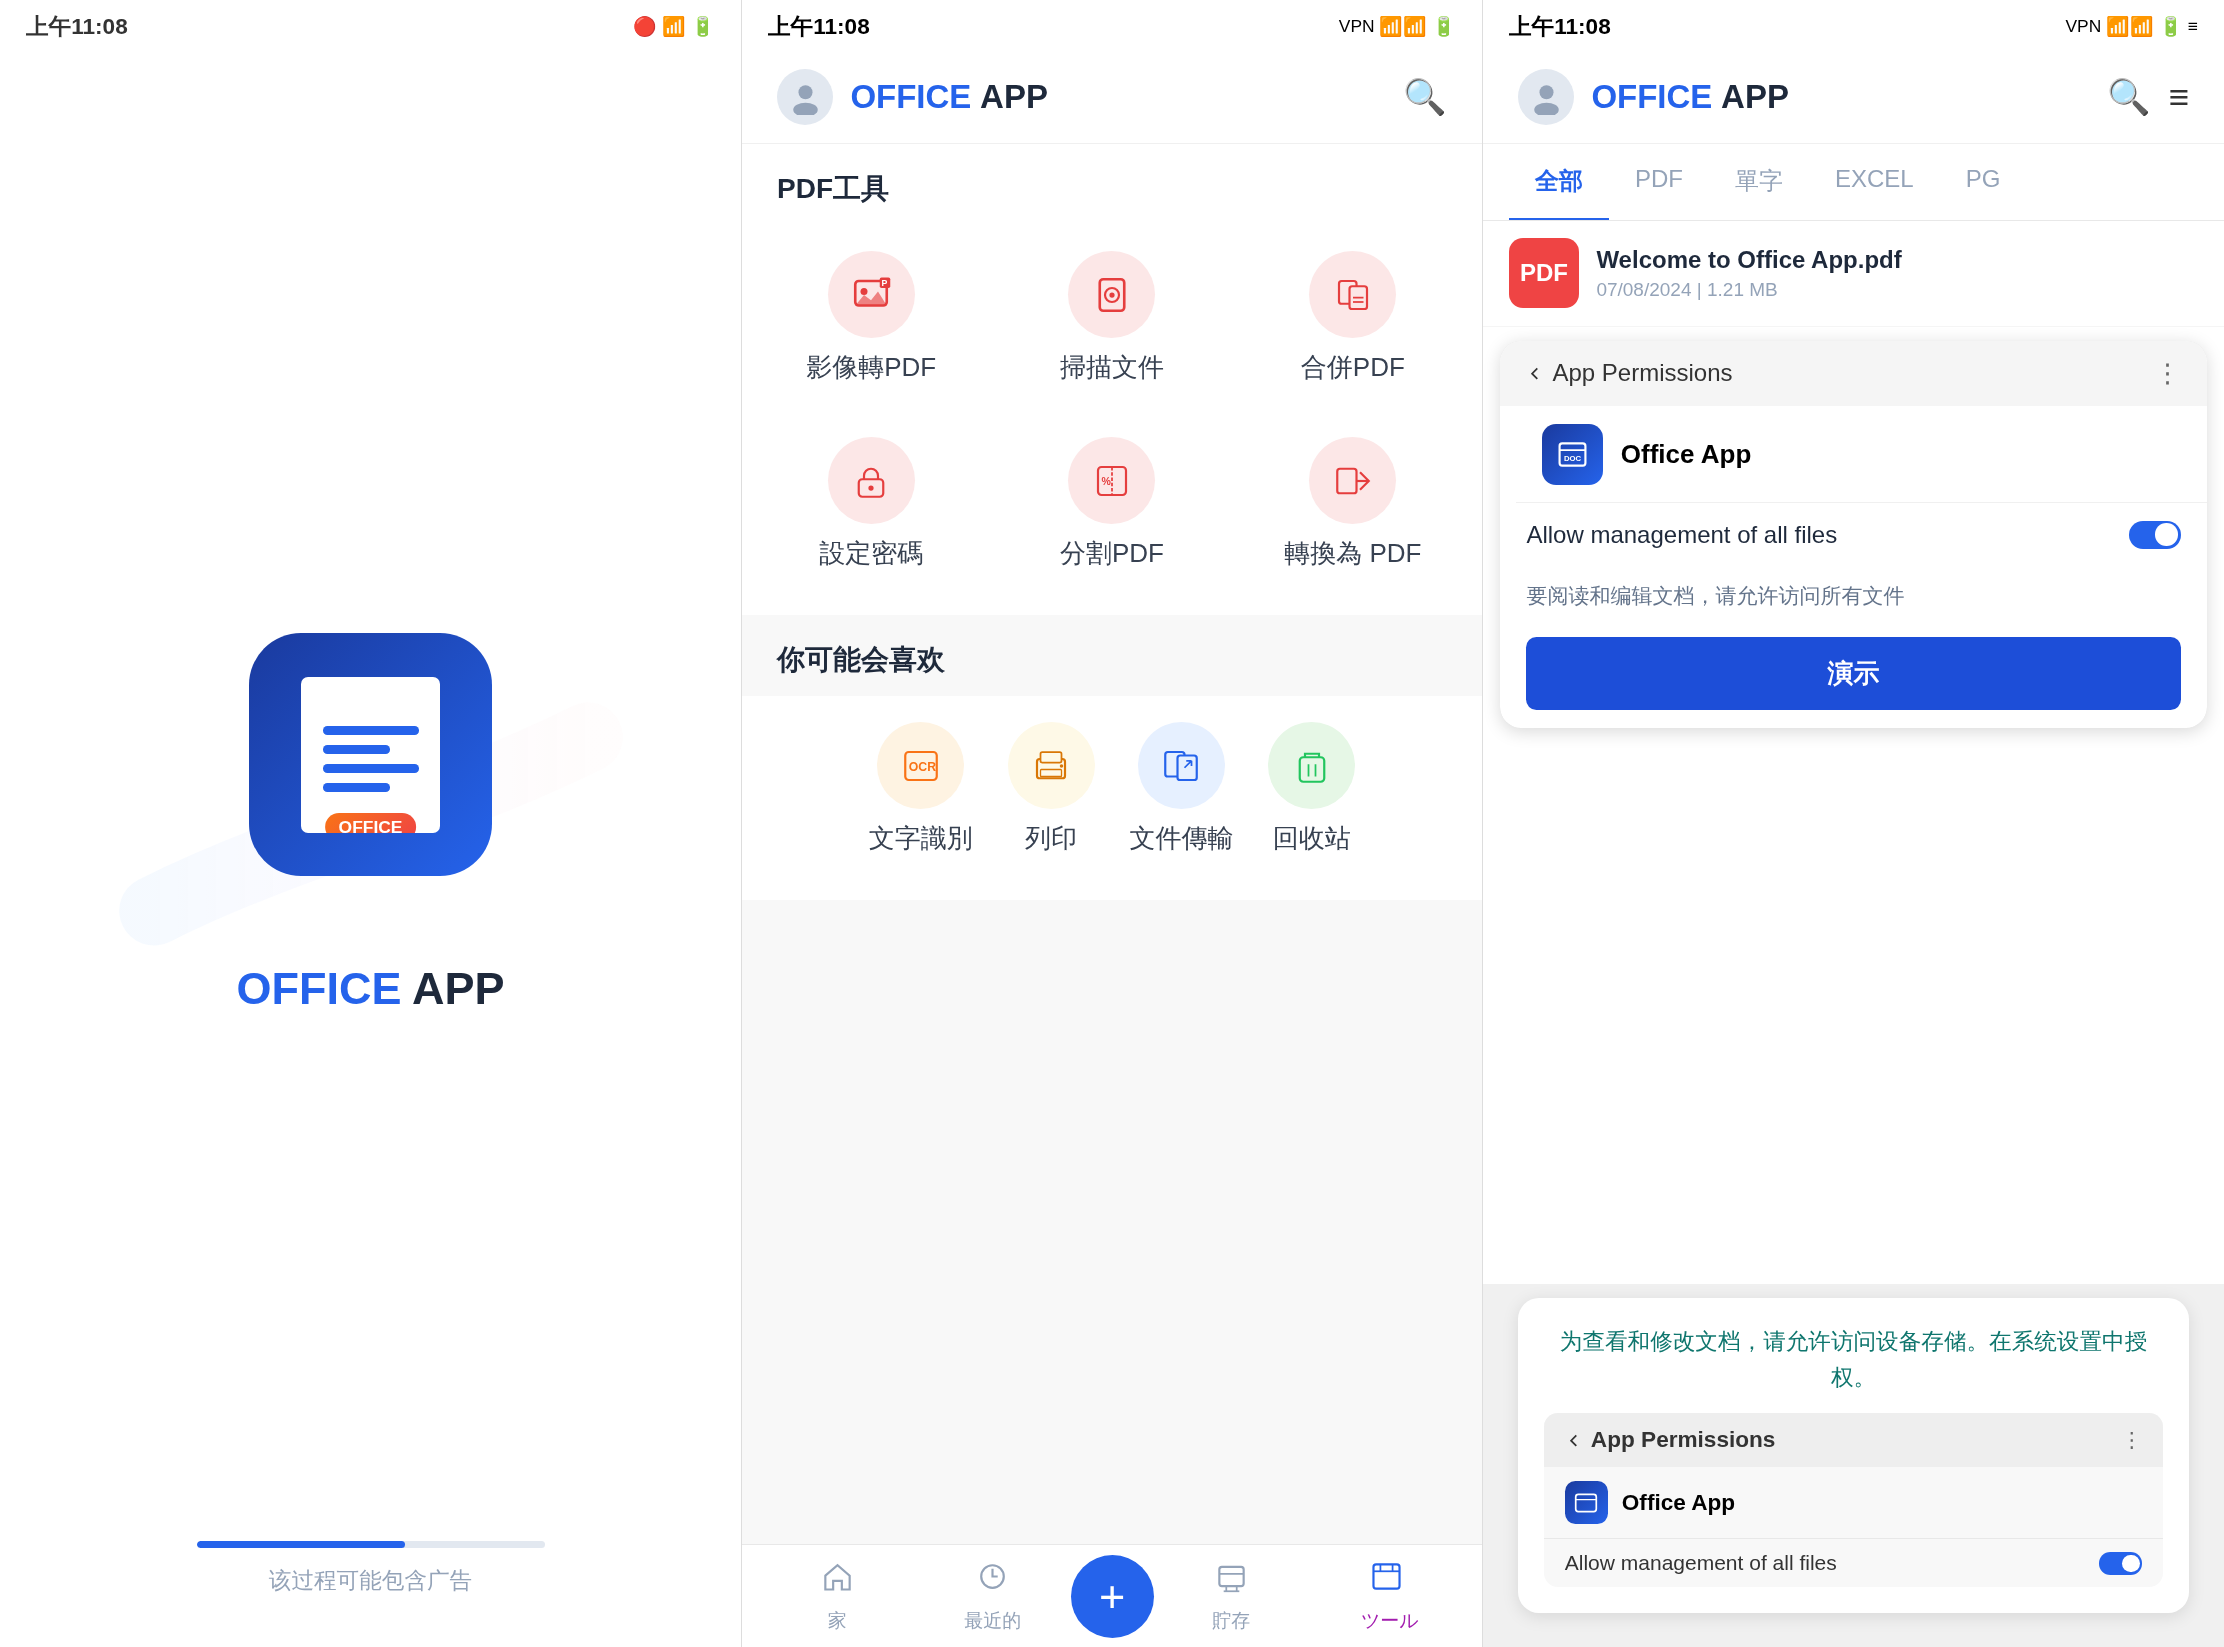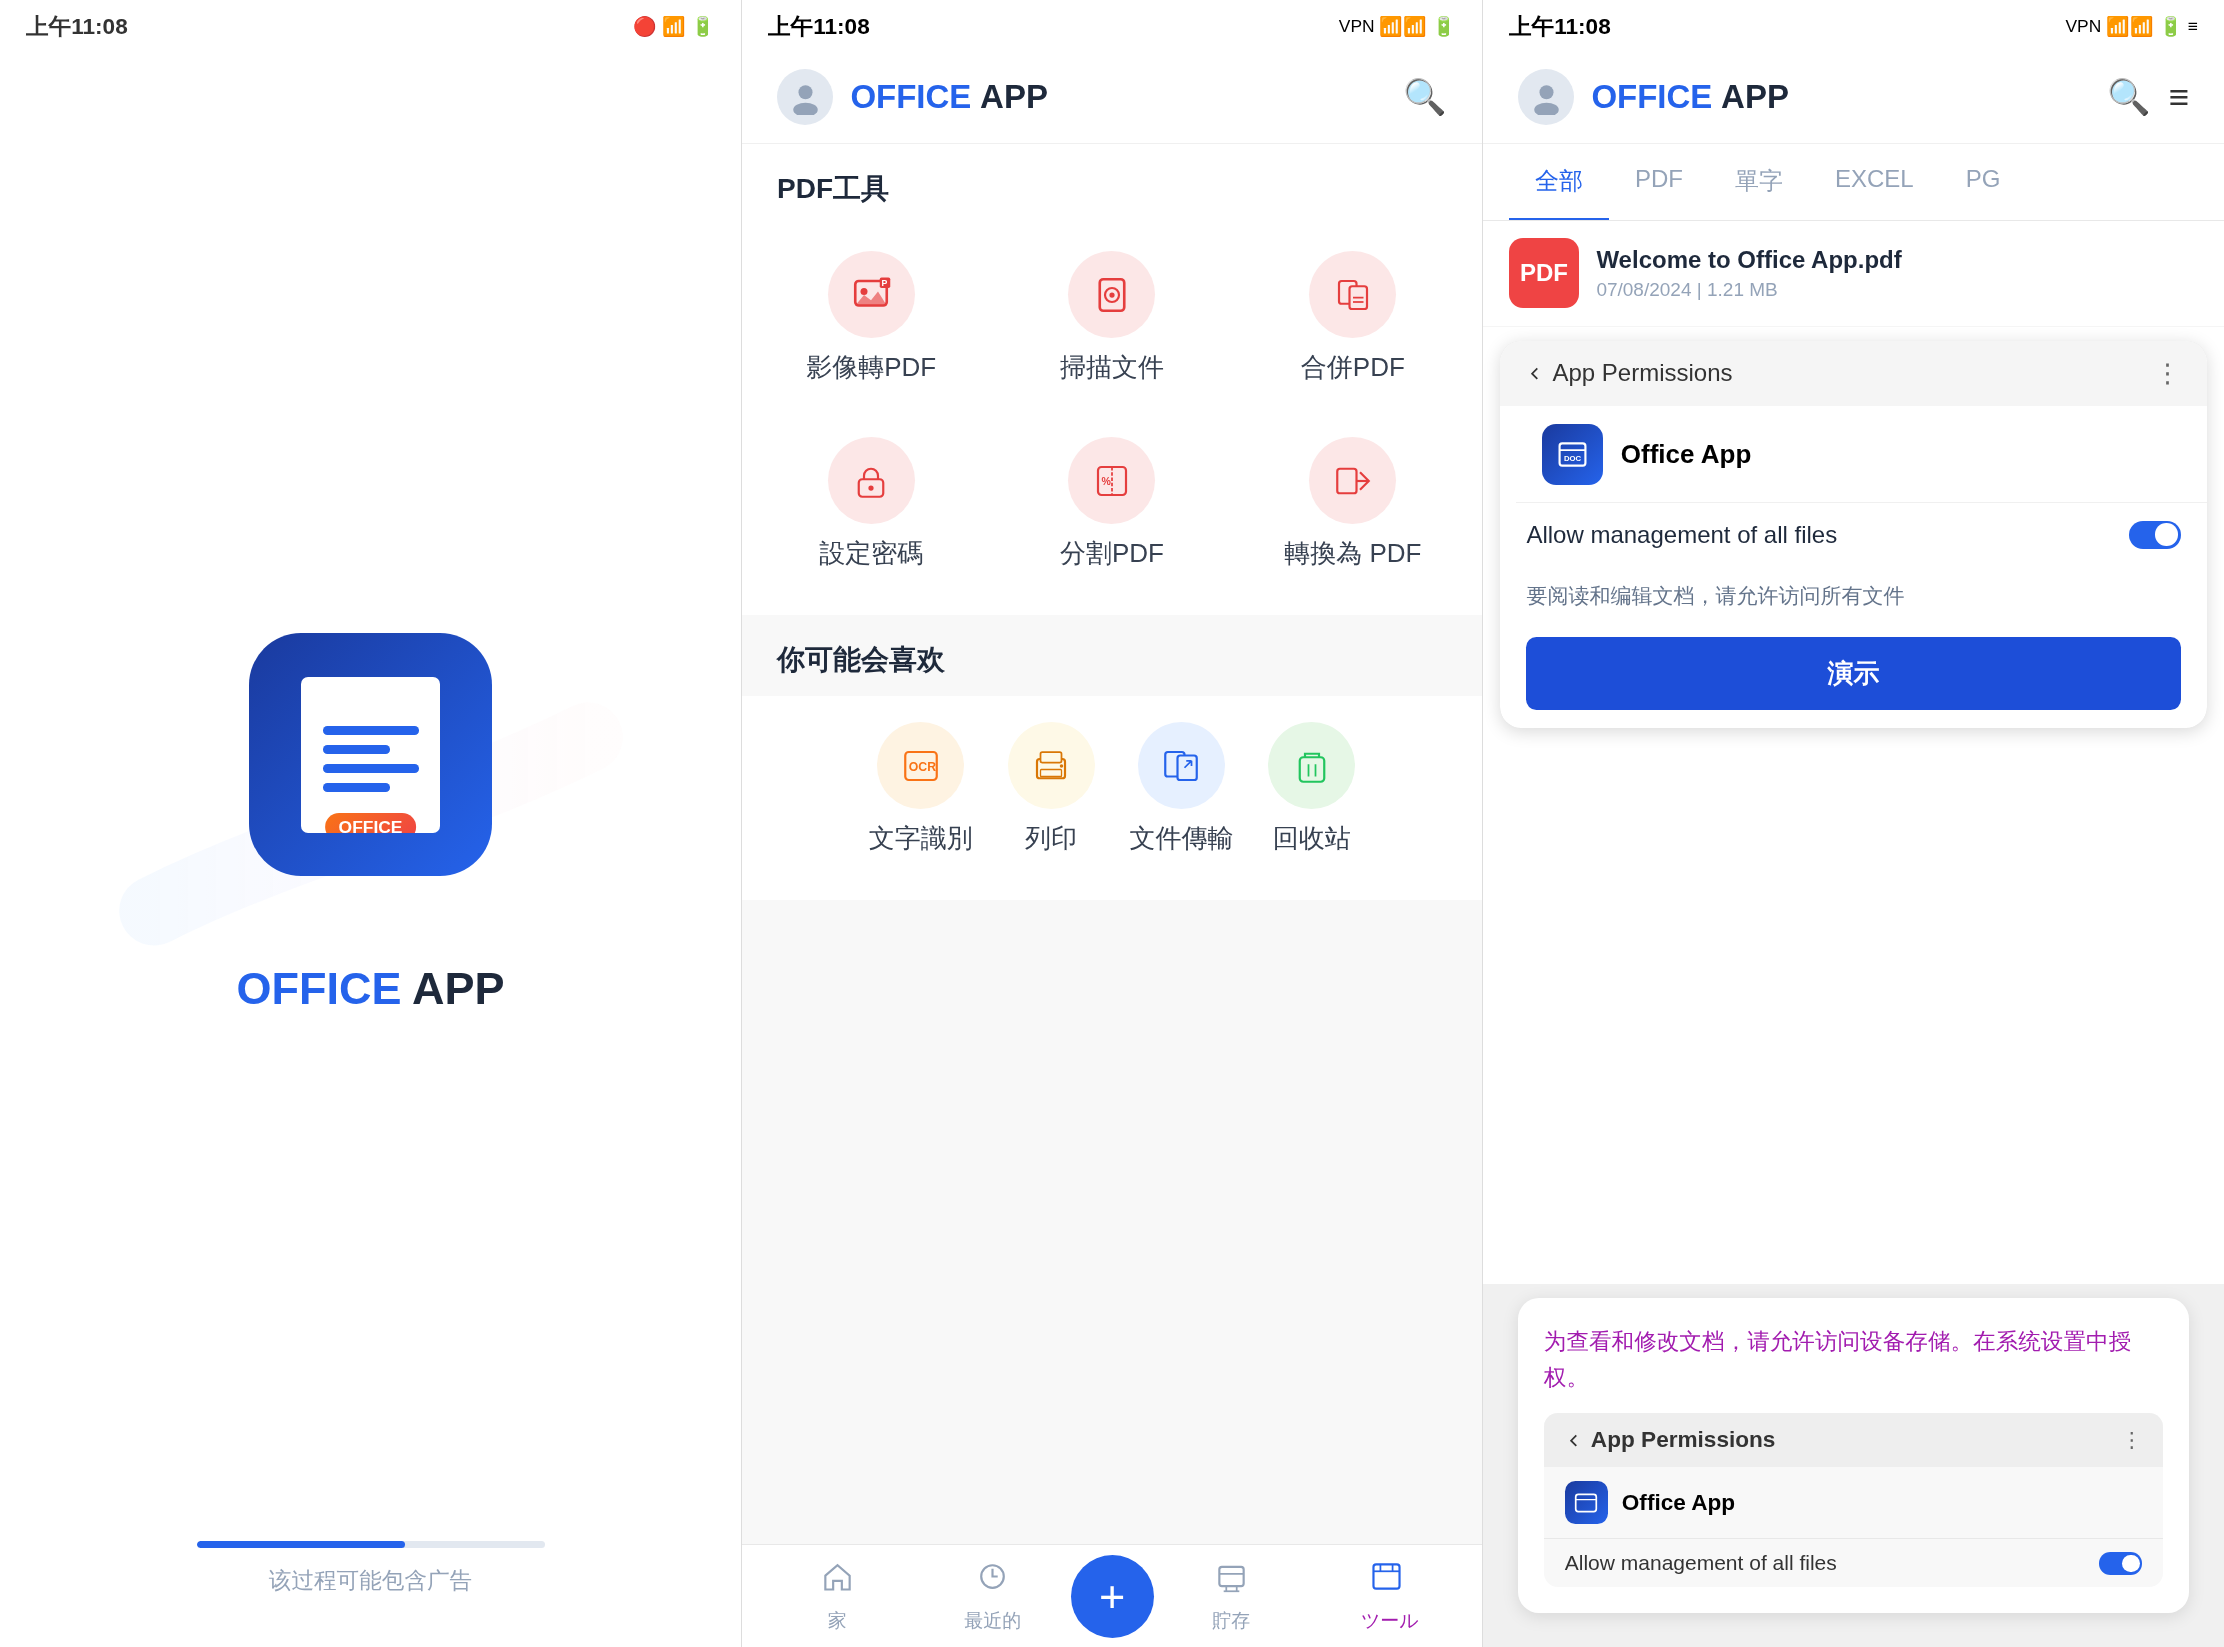--- a/index.html
+++ b/index.html
@@ -314,21 +314,21 @@
       padding: 21px 26px;
       font-size: 24px;
       color: #94a3b8;
       border-bottom: 2.6px solid transparent;
       cursor: pointer;
       white-space: nowrap;
     }
     .file-tab.active {
       color: #2563eb;
       border-bottom: 2.6px solid #2563eb;
-      font-weight: 400;
+      font-weight: 700;
     }
 
     .file-list-item {
       display: flex;
       align-items: center;
       padding: 17.4px 26px;
       gap: 17.4px;
       border-bottom: 0.9px solid #f5f5f5;
     }
     .file-icon-pdf {
@@ -435,22 +435,23 @@
 
     .bottom-sheet {
       background: #fff;
       margin: 0 17.4px 17.4px;
       border-radius: 21px;
       padding: 26px;
       box-shadow: 0 3.5px 17.4px rgba(0,0,0,0.1);
     }
     .bottom-sheet-text {
       font-size: 22.6px;
-      color: #a21caf;
+      color: #0f766e;
       line-height: 1.6;
+      text-align: center;
       margin-bottom: 17.4px;
     }
     .bottom-permission-card {
       background: #f8f8f8;
       border-radius: 14px;
       overflow: hidden;
     }
     .bottom-permission-header {
       background: #eeeeee;
       padding: 14px 21px;

